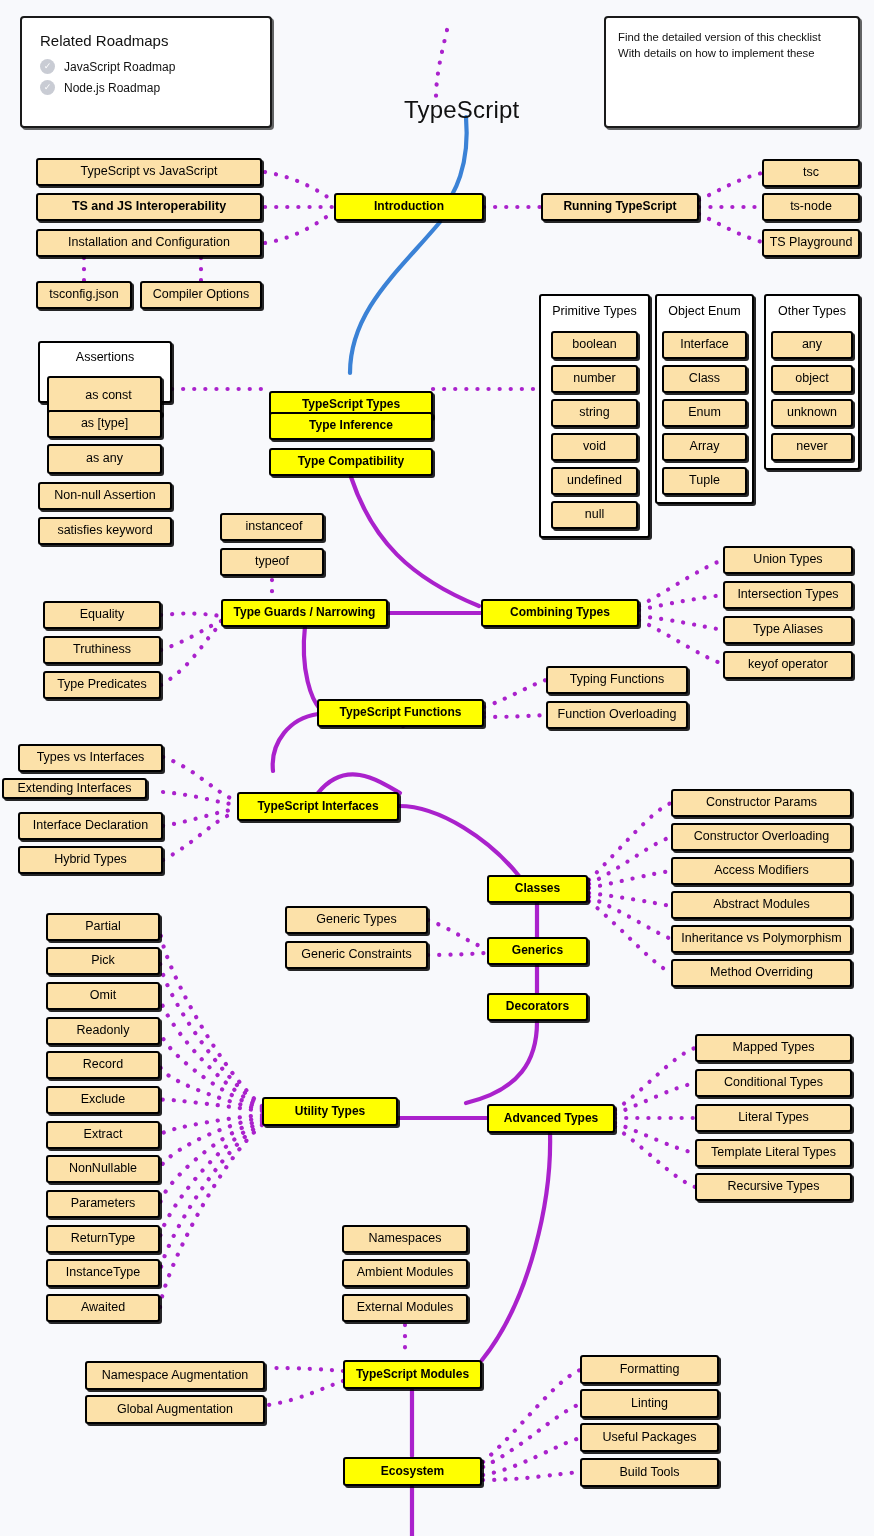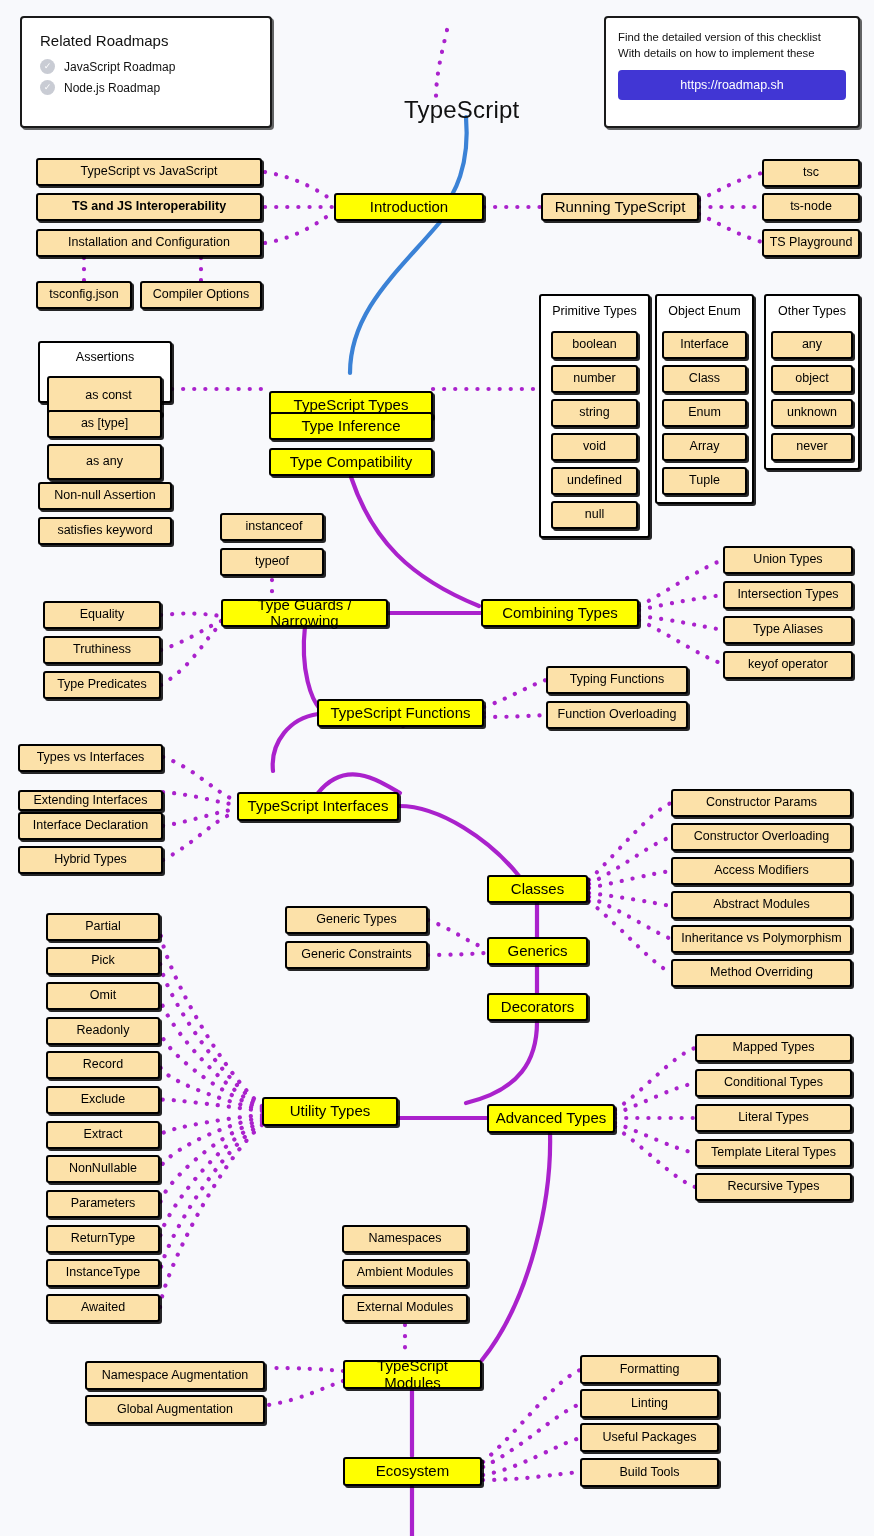--- a/index.html
+++ b/index.html
@@ -34,22 +34,22 @@
     align-items: center;
     justify-content: center;
     text-align: center;
     line-height: 1.1;
     color: #000;
     box-shadow: 2px 2px 0 rgba(0,0,0,0.85);
     padding: 2px 4px;
   }
   .topic {
     background: #ffff00;
-    font-size: 15px;
-    font-weight: 400;
+    font-size: 12px;
+    font-weight: 700;
   }
   .sub {
     background: #fce1a9;
     font-size: 12.5px;
     font-weight: 400;
   }
   .group-box {
     position: absolute;
     z-index: 2;
     background: #ffffff;
@@ -261,21 +261,20 @@
     </div>
     <div class="related-item">
       <span class="check-ic">✓</span>
       <span>Node.js Roadmap</span>
     </div>
   </div>
 
   <div id="cta-panel">
     <div class="cta-line">Find the detailed version of this checklist</div>
     <div class="cta-line">With details on how to implement these</div>
-    <div id="cta-button">https://roadmap.sh</div>
   </div>
 
   <div class="group-box" style="left:38px; top:341px; width:134px; height:62px;"></div>
   <div class="group-title" style="left:38px; top:350px; width:134px;">Assertions</div>
 
   <div class="group-box" style="left:539px; top:294px; width:111px; height:244px;"></div>
   <div class="group-title" style="left:539px; top:304px; width:111px;">Primitive Types</div>
 
   <div class="group-box" style="left:655px; top:294px; width:99px; height:210px;"></div>
   <div class="group-title" style="left:655px; top:304px; width:99px;">Object Enum</div>
@@ -308,21 +307,21 @@
   <div class="node sub" style="left:662px; top:433px; width:85px; height:28px;">Array</div>
   <div class="node sub" style="left:662px; top:467px; width:85px; height:28px;">Tuple</div>
 
   <div class="node sub" style="left:771px; top:331px; width:82px; height:28px;">any</div>
   <div class="node sub" style="left:771px; top:365px; width:82px; height:28px;">object</div>
   <div class="node sub" style="left:771px; top:399px; width:82px; height:28px;">unknown</div>
   <div class="node sub" style="left:771px; top:433px; width:82px; height:28px;">never</div>
 
   <div class="node sub" style="left:47px; top:376px; width:115px; height:40px;padding-left:12px;">as const</div>
   <div class="node sub" style="left:47px; top:410px; width:115px; height:28px;">as [type]</div>
-  <div class="node sub" style="left:47px; top:444px; width:115px; height:36px;">as any</div>
+  <div class="node sub" style="left:47px; top:444px; width:115px; height:30px;">as any</div>
   <div class="node sub" style="left:38px; top:482px; width:134px; height:28px;">Non-null Assertion</div>
   <div class="node sub" style="left:38px; top:517px; width:134px; height:28px;">satisfies keyword</div>
 
   <div class="node topic" style="left:269px; top:375px; width:164px; height:28px;margin-top:16px;">TypeScript Types</div>
   <div class="node topic" style="left:269px; top:412px; width:164px; height:28px;">Type Inference</div>
   <div class="node topic" style="left:269px; top:448px; width:164px; height:28px;">Type Compatibility</div>
 
   <div class="node sub" style="left:220px; top:513px; width:104px; height:28px;padding-left:8px;">instanceof</div>
   <div class="node sub" style="left:220px; top:548px; width:104px; height:28px;">typeof</div>
 
@@ -336,21 +335,21 @@
   <div class="node sub" style="left:723px; top:581px; width:130px; height:28px;">Intersection Types</div>
   <div class="node sub" style="left:723px; top:616px; width:130px; height:28px;">Type Aliases</div>
   <div class="node sub" style="left:723px; top:651px; width:130px; height:28px;">keyof operator</div>
 
   <div class="node topic" style="left:317px; top:699px; width:167px; height:28px;">TypeScript Functions</div>
   <div class="node sub" style="left:546px; top:666px; width:142px; height:28px;">Typing Functions</div>
   <div class="node sub" style="left:546px; top:701px; width:142px; height:28px;">Function Overloading</div>
 
   <div class="node topic" style="left:237px; top:792px; width:162px; height:29px;">TypeScript Interfaces</div>
   <div class="node sub" style="left:18px; top:744px; width:145px; height:28px;">Types vs Interfaces</div>
-  <div class="node sub" style="left:18px; top:778px; width:145px; height:21px;margin-top:12px;">Extending Interfaces</div>
+  <div class="node sub" style="left:2px; top:778px; width:145px; height:21px;">Extending Interfaces</div>
   <div class="node sub" style="left:18px; top:812px; width:145px; height:28px;">Interface Declaration</div>
   <div class="node sub" style="left:18px; top:846px; width:145px; height:28px;">Hybrid Types</div>
 
   <div class="node topic" style="left:487px; top:875px; width:101px; height:28px;">Classes</div>
   <div class="node sub" style="left:671px; top:789px; width:181px; height:28px;">Constructor Params</div>
   <div class="node sub" style="left:671px; top:823px; width:181px; height:28px;">Constructor Overloading</div>
   <div class="node sub" style="left:671px; top:857px; width:181px; height:28px;">Access Modifiers</div>
   <div class="node sub" style="left:671px; top:891px; width:181px; height:28px;">Abstract Modules</div>
   <div class="node sub" style="left:671px; top:925px; width:181px; height:28px;">Inheritance vs Polymorphism</div>
   <div class="node sub" style="left:671px; top:959px; width:181px; height:28px;">Method Overriding</div>

